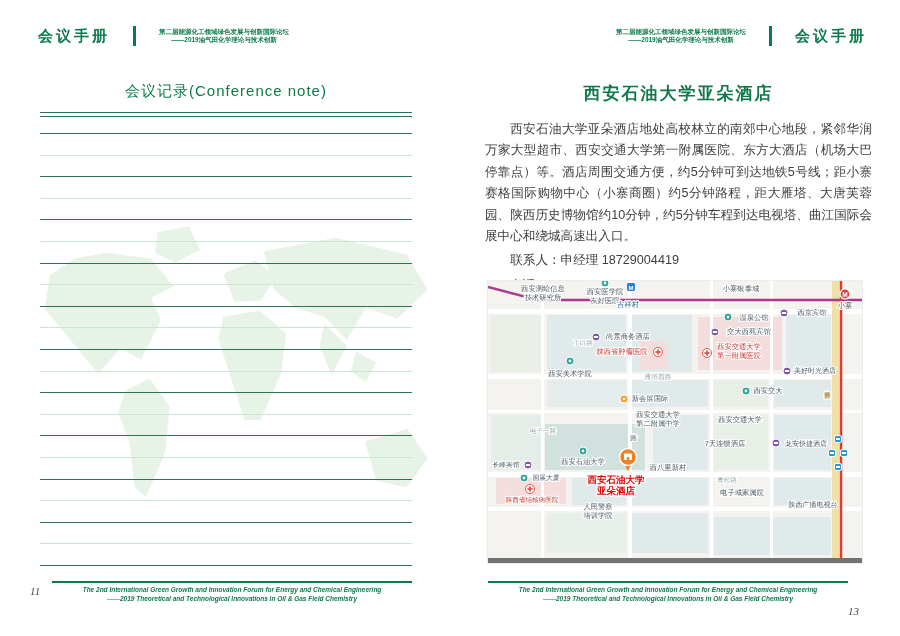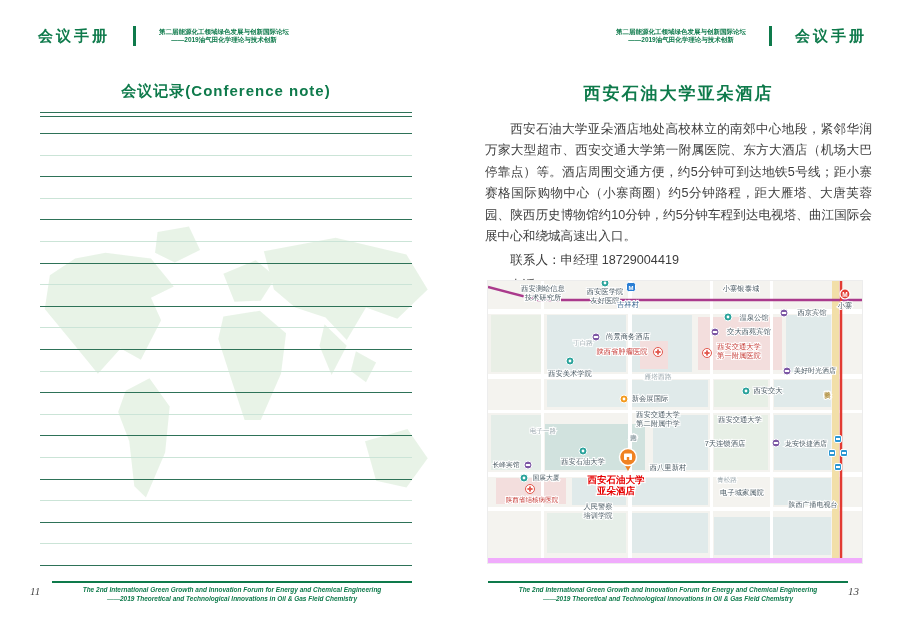--- a/index.html
+++ b/index.html
@@ -9,43 +9,43 @@
   }
   
   .hdr{position:absolute;top:26px;display:flex;align-items:center;gap:23px;}
   .hdr-left{left:38px;}
   .hdr-right{right:33px;}
   .brand{color:var(--green);font-size:15px;font-weight:bold;letter-spacing:3px;white-space:nowrap;}
   .vbar{width:3px;height:20px;background:var(--green);}
   .subttl{font-size:6.5px;line-height:8.5px;color:var(--green);font-weight:bold;text-align:center;white-space:nowrap;}
   
   .l-title{position:absolute;left:40px;top:82px;width:372px;text-align:center;
-    font-size:15px;font-weight:bold;color:var(--green);letter-spacing:1px;}
+    font-size:15px;font-weight:normal;color:var(--green);letter-spacing:1px;}
   .notes{position:absolute;left:40px;top:112px;width:372px;height:460px;}
   .notes .dbl{position:absolute;left:0;top:0;width:100%;height:3px;
     border-top:1.5px solid #2e7258;border-bottom:1.5px solid #2e7258;}
   .notes .nline{position:absolute;left:0;width:100%;height:1px;}
   .wmap{position:absolute;left:22px;top:205px;width:430px;height:360px;opacity:.6;}
   
   .r-title{position:absolute;left:482px;top:82px;width:393px;text-align:center;
     font-size:17px;font-weight:bold;color:var(--green);letter-spacing:2px;}
   .r-body{position:absolute;left:482px;top:116px;width:393px;
     font-size:12.6px;line-height:21.4px;color:#3d3d3d;text-align:justify;}
   .r-body p{margin:3px;text-indent:2em;}
   .map-wrap{position:absolute;left:488px;top:281px;width:374px;height:282px;
-    background:#f0abfc;outline:1px solid #ededed;}
+    background:#737373;outline:1px solid #ededed;}
   
   .f-rule{position:absolute;top:581px;height:2px;background:var(--green);width:360px;}
   .f-rule.fl{left:52px;} .f-rule.fr{left:488px;}
   .f-text{position:absolute;top:586px;width:360px;text-align:center;
     font-size:6.5px;line-height:8.5px;color:var(--green);font-weight:bold;font-style:italic;}
   .f-text.fl{left:52px;} .f-text.fr{left:488px;}
   .pnum{position:absolute;top:585px;font-size:11px;color:#4a4a4a;
     font-family:"Liberation Serif","DejaVu Serif",serif;font-style:italic;}
-  .pnum.pl{left:30px;} .pnum.pr{left:848px;}
+  .pnum.pl{left:30px;} .pnum.pr{left:848px;margin-top:20px;}
 </style>
 </head>
 <body style="--green: #0e7a4b; --red: #e60000; --map_bg: #f4f3ef;">
 
 <div class="hdr hdr-left">
   <span class="brand">会议手册</span>
   <span class="vbar"></span>
   <span class="subttl">
     <span>第二届能源化工领域绿色发展与创新国际论坛</span><br>
     <span>——2019油气田化学理论与技术创新</span>

